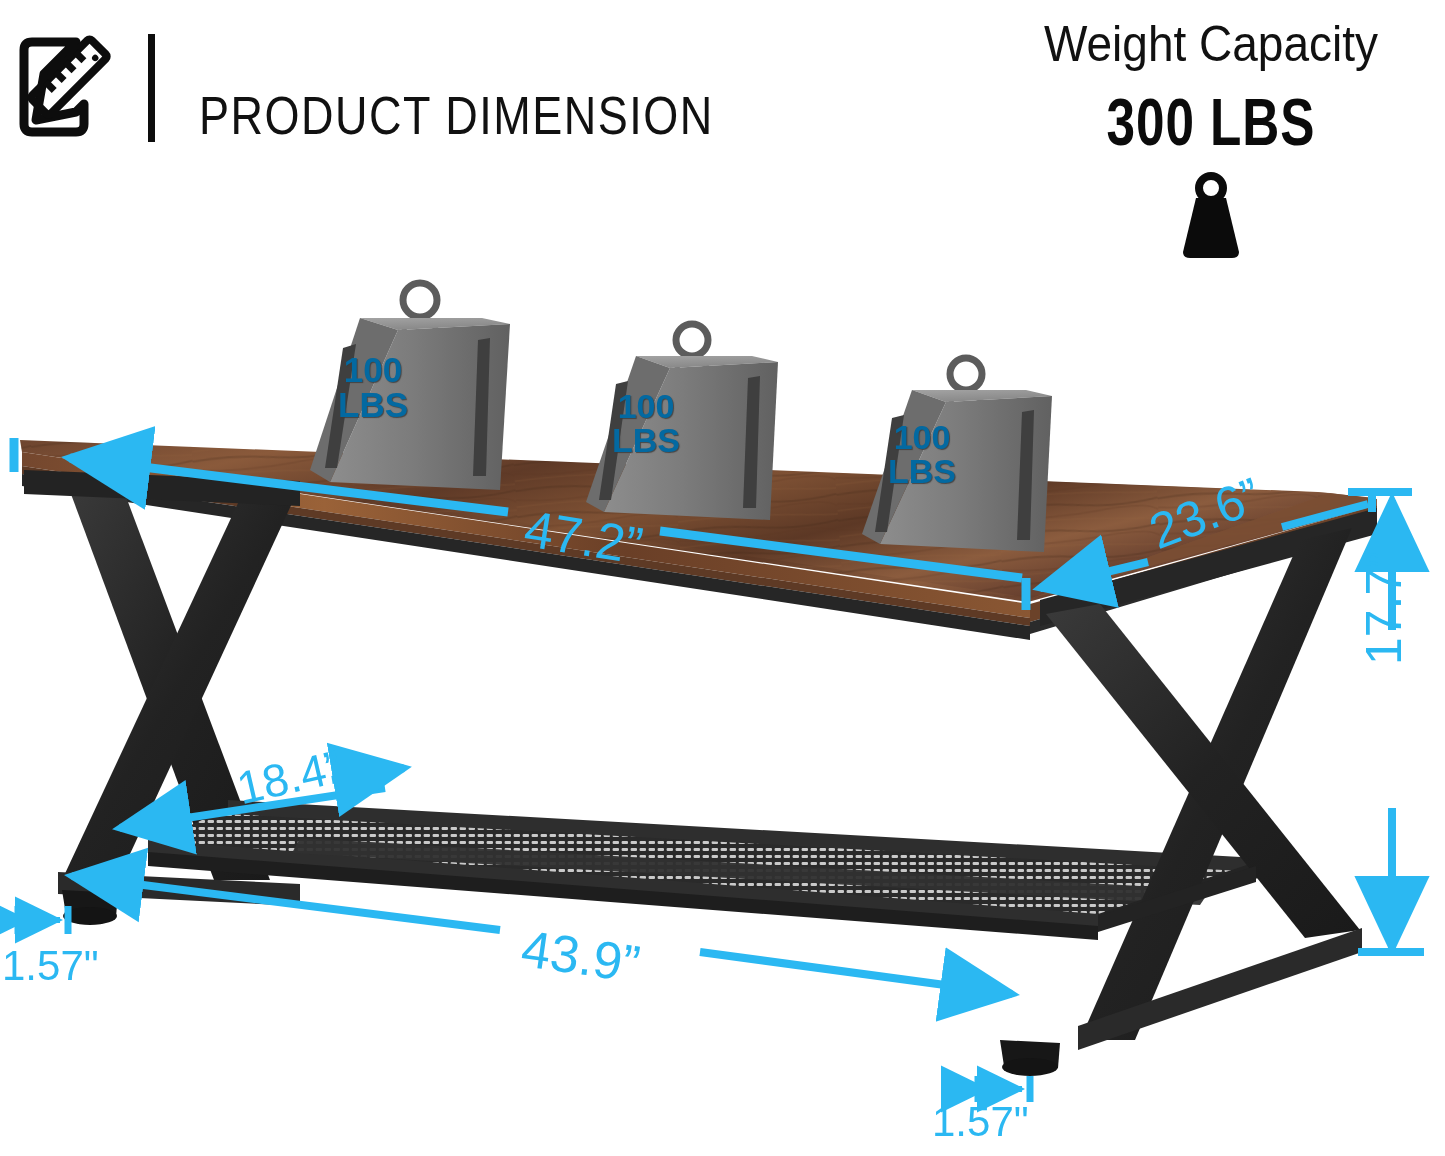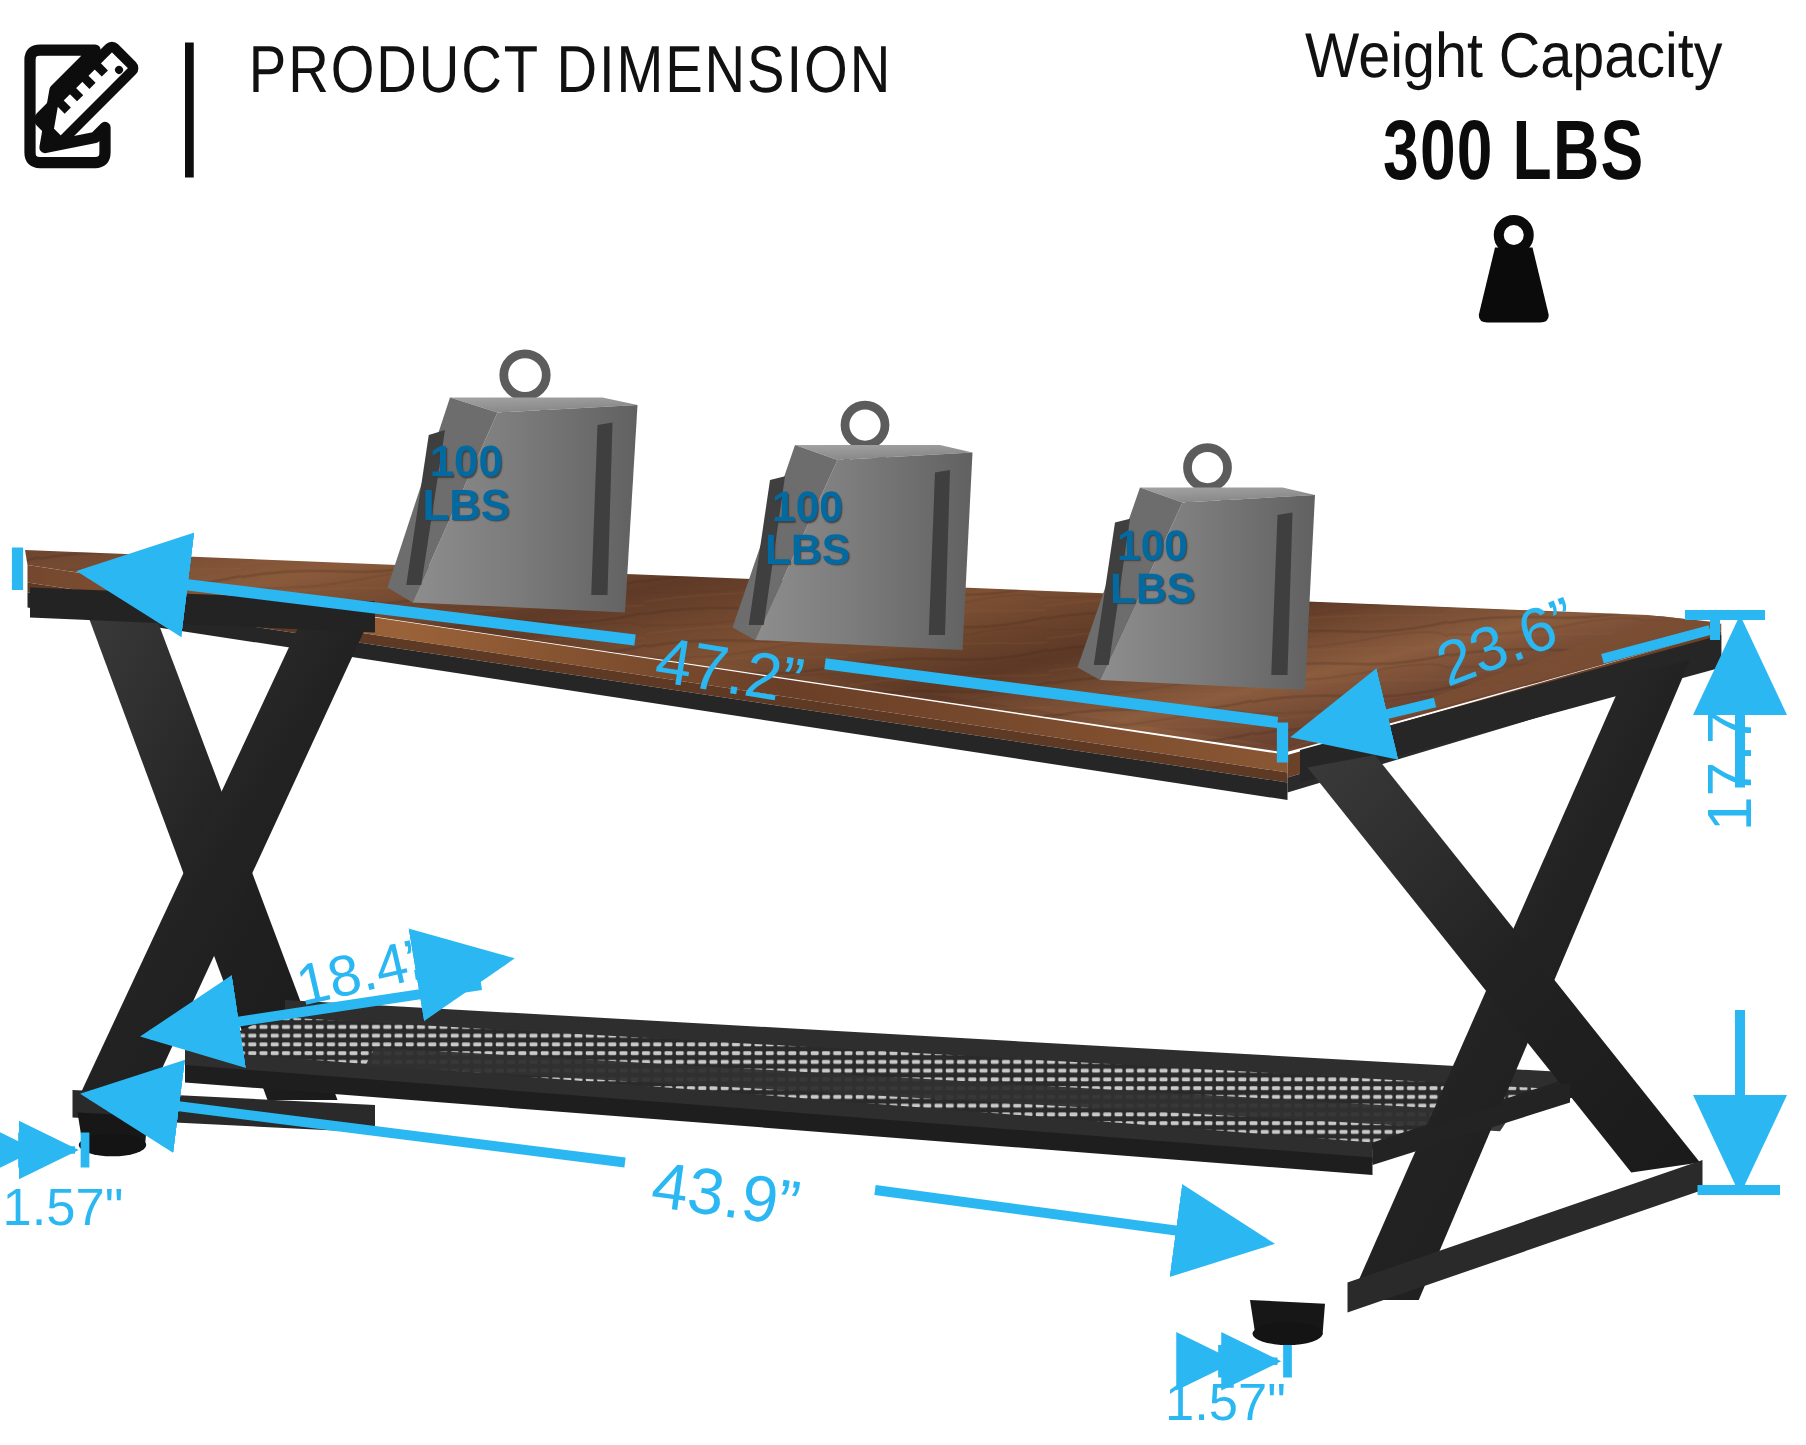--- a/index.html
+++ b/index.html
@@ -2,21 +2,21 @@
 <html><head>
 <meta charset="utf-8">
 <style>
   * { margin:0; padding:0; box-sizing:border-box; }
   html,body { width:1445px; height:1156px; background:#ffffff;
               font-family:"Liberation Sans", sans-serif; overflow:hidden; }
 
   #root { position:relative; width:1445px; height:1156px; background:#fff; }
 
   
-  .hdr-left { position:absolute; left:14px; top:30px; display:flex; align-items:flex-start; }
+  .hdr-left { position:absolute; left:14px; top:30px; display:flex; align-items:flex-end; }
   .ruler-icon { width:98px; height:110px; }
   .divider { width:7px; height:108px; background:#0d0d0d; margin-left:36px; margin-top:4px;}
   .hdr-title { margin-left:44px; font-size:45px; font-weight:400; color:#111;
                letter-spacing:1.5px; white-space:nowrap; font-family:"Liberation Sans", sans-serif;
                transform:scaleY(1.18); transform-origin:left center; }
 
   .hdr-right { position:absolute; right:24px; top:14px; width:420px; text-align:center; }
   .wc-title { font-size:46px; font-weight:400; color:#111; letter-spacing:0px;
               transform:scaleY(1.1); transform-origin:center top; }
   .wc-value { font-size:54px; font-weight:700; color:#0b0b0b; margin-top:14px;

